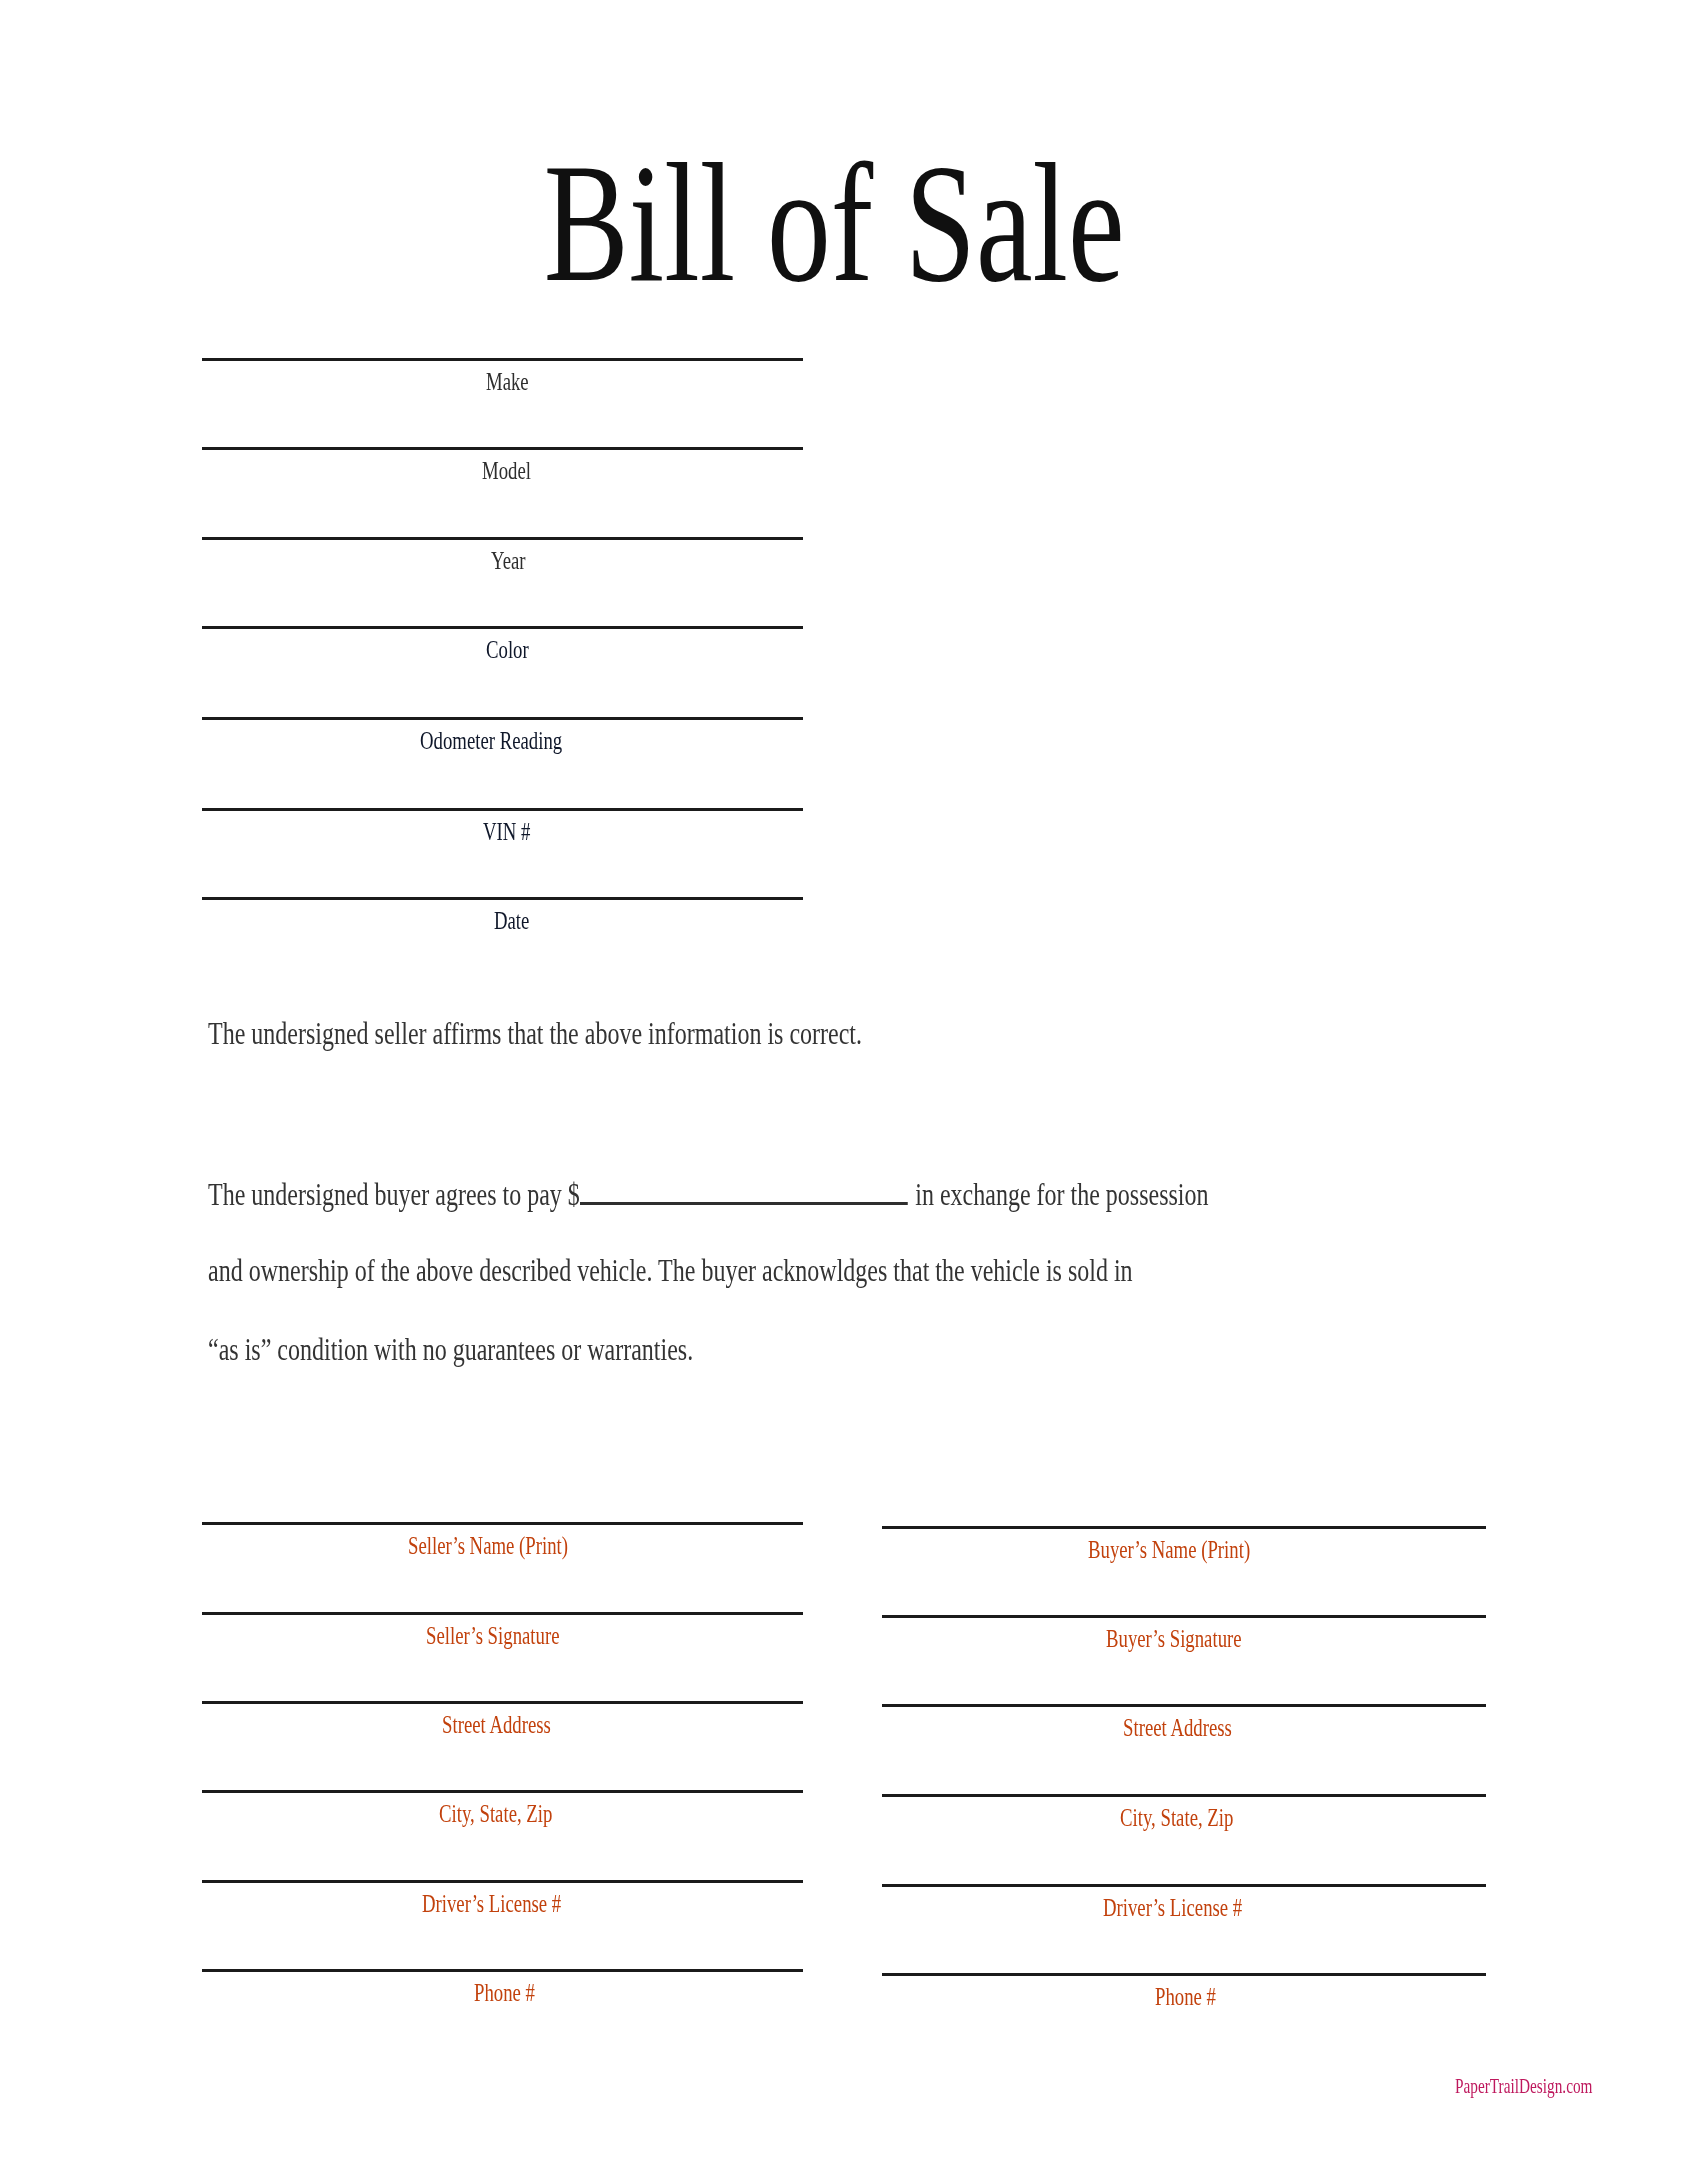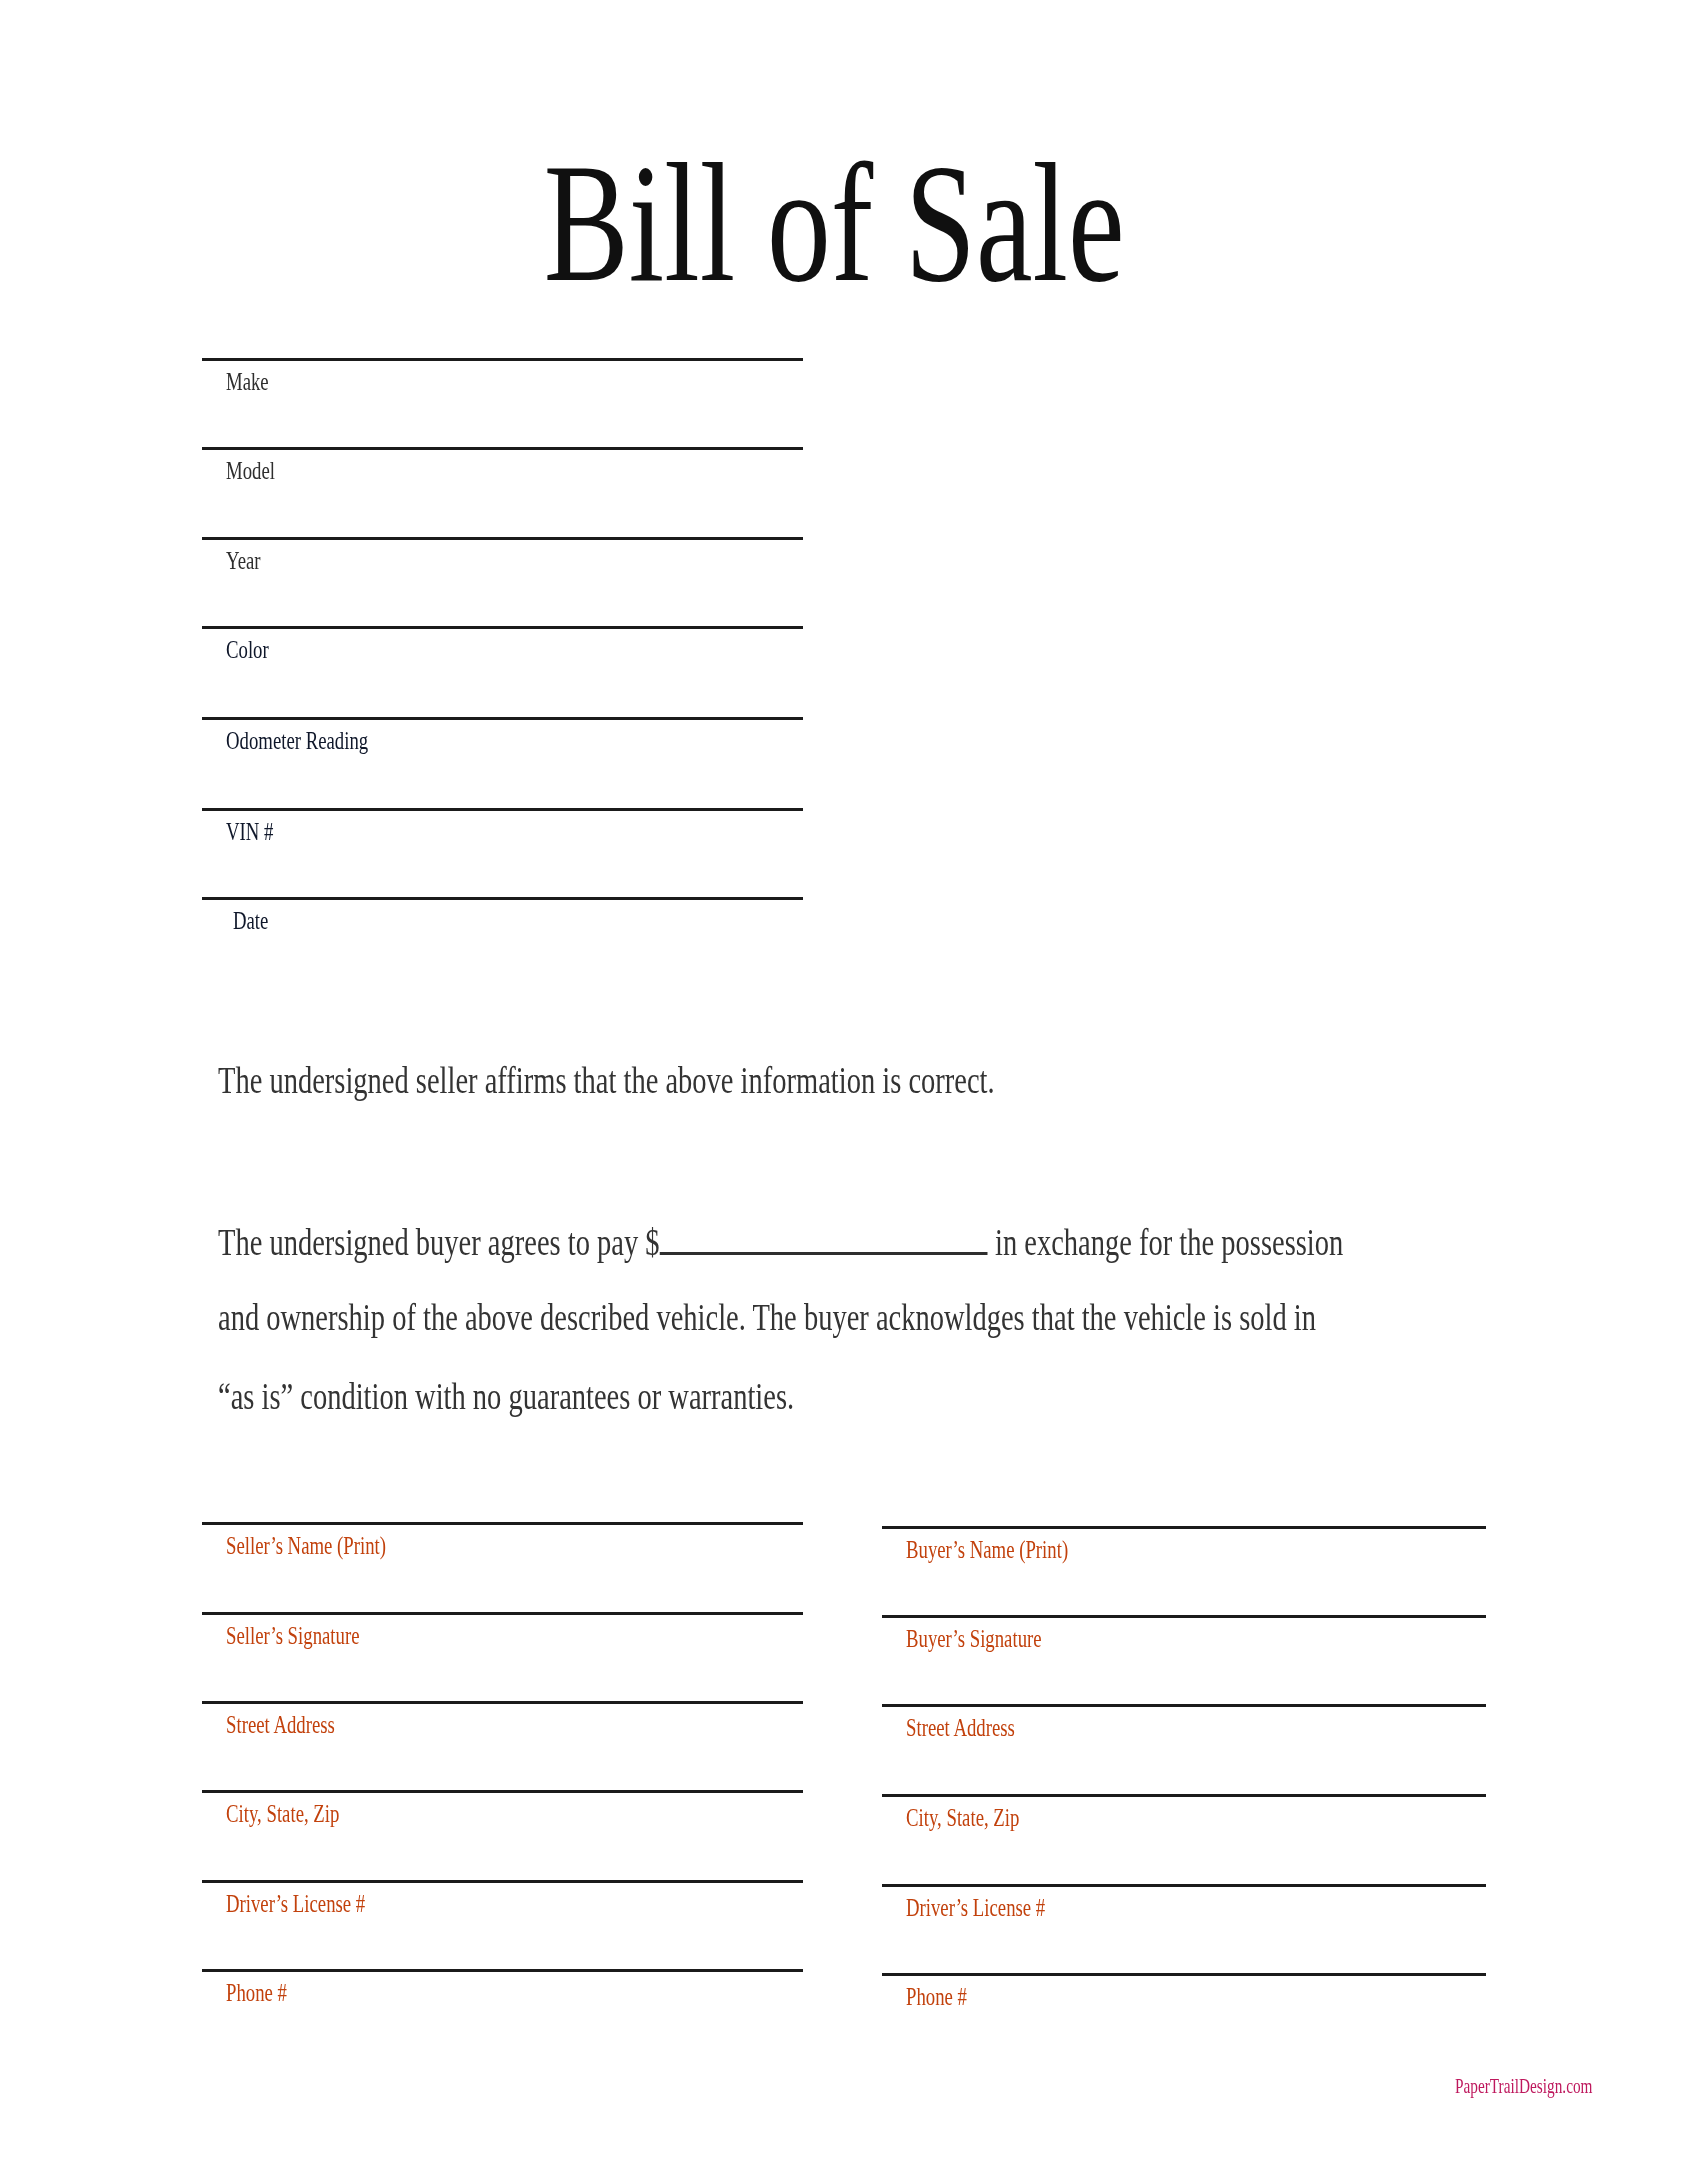--- a/index.html
+++ b/index.html
@@ -27,43 +27,42 @@
 
   .title {
     position:absolute;
     top:126px; left:0; width:1668px;
     text-align:center;
     font-size:170px;
     line-height:1.15;
     color:#101010;
   }
 
-  .rule-row { position:absolute; border-top:3.4px solid #1b1b1b; }
+  .rule-row { position:absolute; border-top:3.4px solid #1b1b1b;text-align:center; }
   .vrow { left:202px;  width:601px; }
   .srow { left:202px;  width:601px; }
   .brow { left:882px; width:604px; }
 
   .rowlabel {
     display:block;
     padding:6px 0 0 24px;
     font-size:25px;
     line-height:1.2;
     color:#c2410c;
   }
   .lbl-dark { color:#2e2e2e; }
   .lbl-mid  { color:#0f172a; }
   .indent-extra { padding-left:31px; }
 
   .para {
     position:absolute;
-    left:218px;
-    font-size:38px;
+    left:208px;
+    font-size:32px;
     line-height:1.2;
     color:#333333;
-    margin-top:44px;
   }
   .blank {
     display:inline-block;
     width:437px;
     height:0.92em;
     border-bottom:3.4px solid #2e2e2e;
   }
   .after-blank { margin-left:10.2px; }
 
   .footer {

